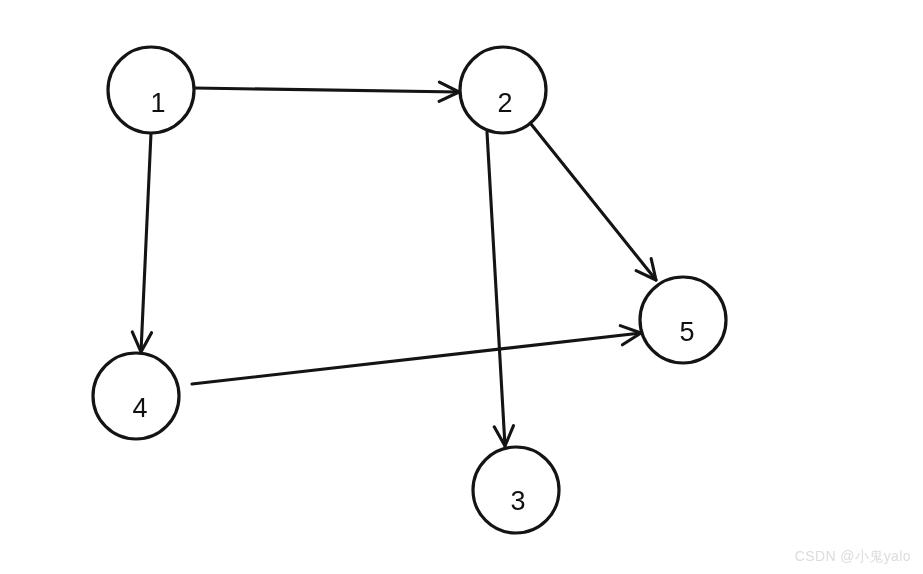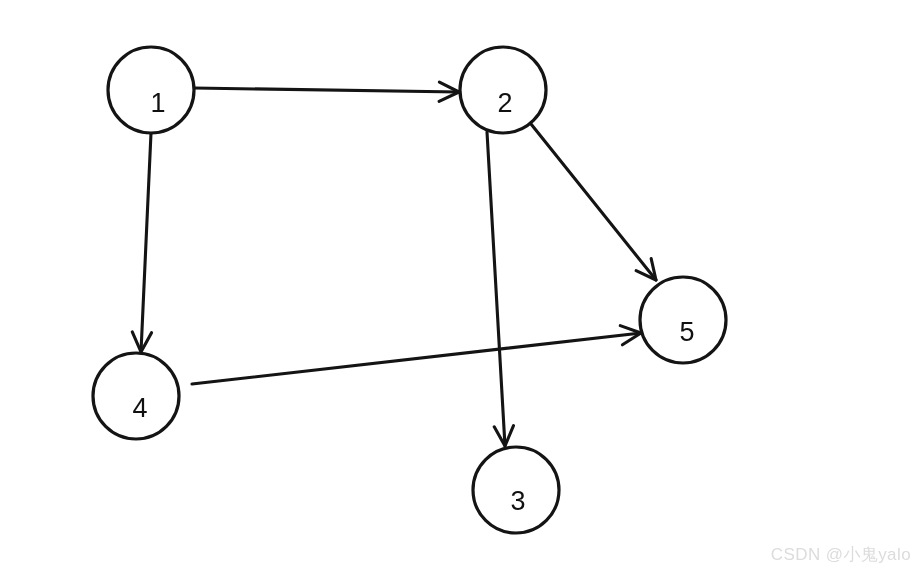--- a/index.html
+++ b/index.html
@@ -49,21 +49,21 @@
     stroke-width: 3.1;
     stroke-linecap: round;
     stroke-linejoin: round;
     fill: none;
   }
   #watermark {
     position: absolute;
     right: 12px;
     bottom: 8px;
     font-family: "Liberation Sans", sans-serif;
-    font-size: 17px;
+    font-size: 14px;
     color: #dcdcdc;
     letter-spacing: 0.4px;
     white-space: nowrap;
     user-select: none;
   }
 </style>
 </head>
 <body>
 
 <div id="canvas">

